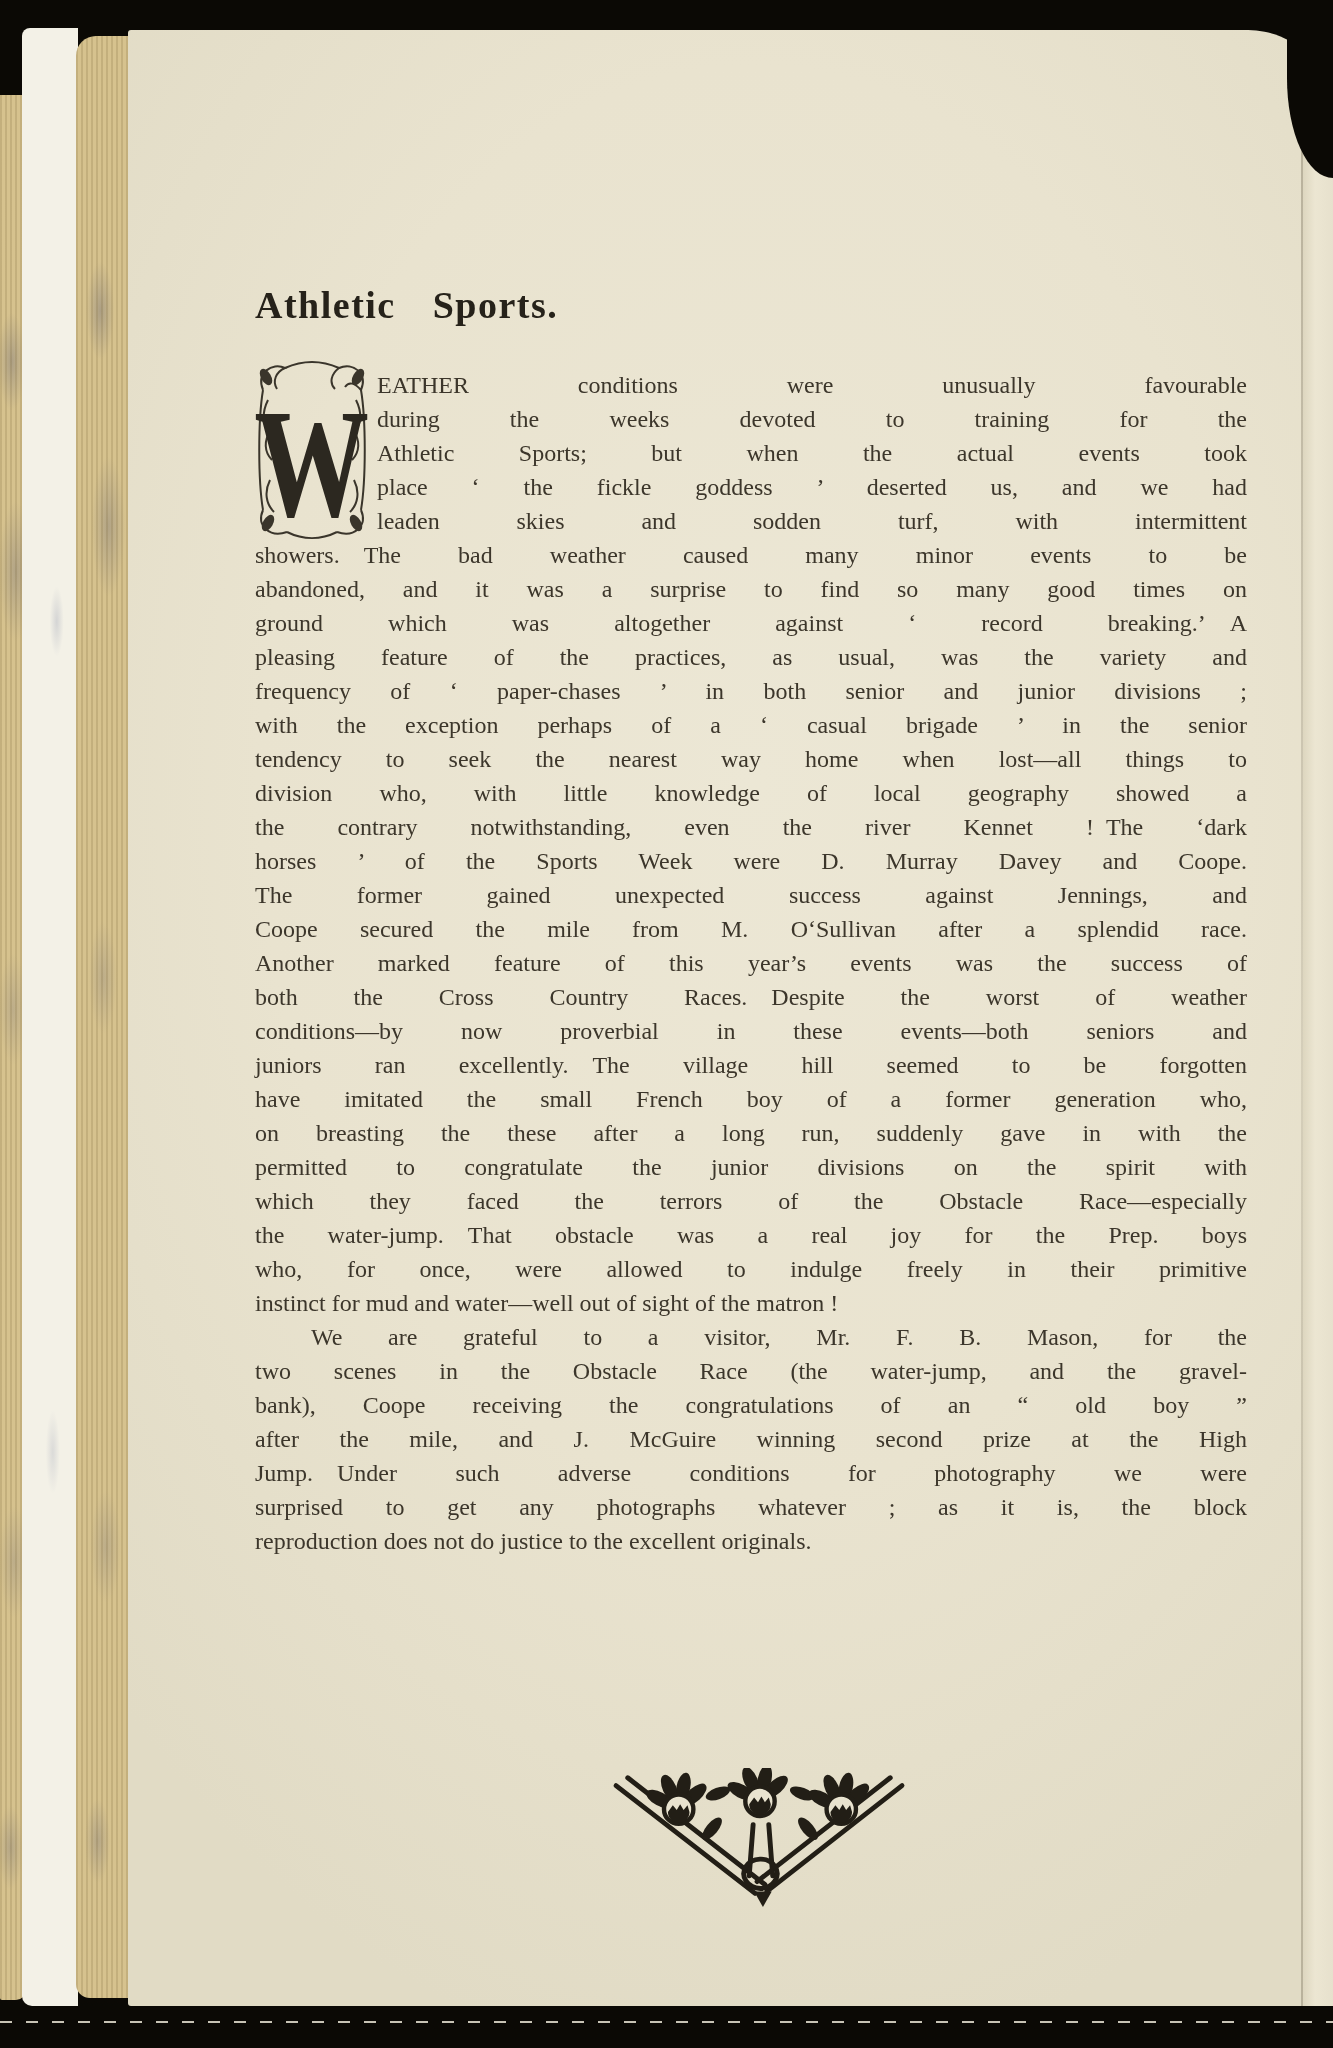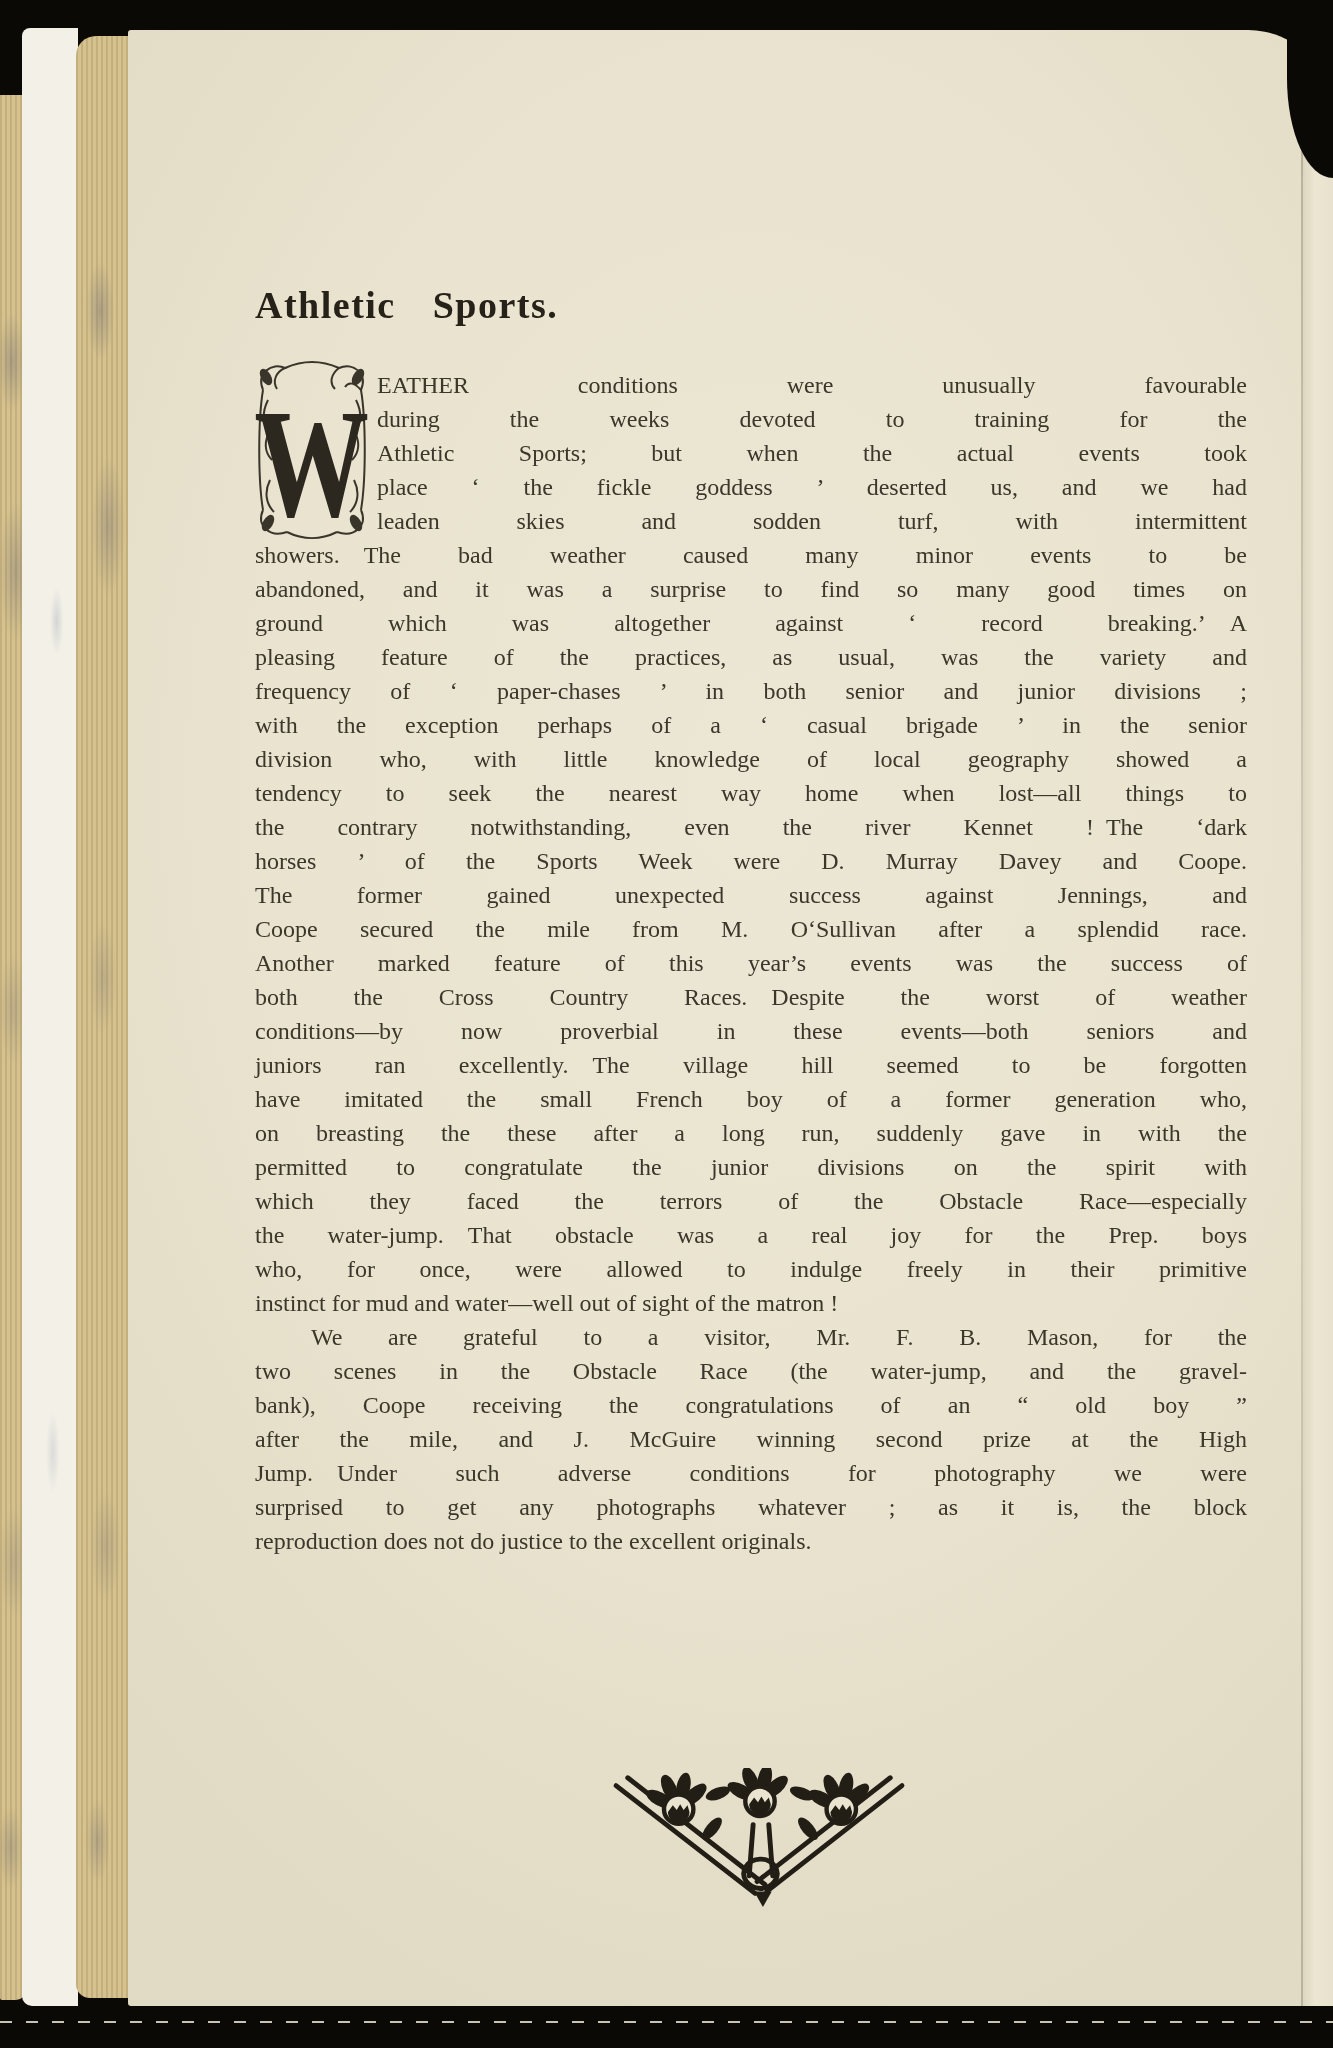--- a/index.html
+++ b/index.html
@@ -121,22 +121,22 @@
       <div class="line wrap">during the weeks devoted to training for the</div>
       <div class="line wrap">Athletic Sports; but when the actual events took</div>
       <div class="line wrap">place ‘ the fickle goddess ’ deserted us, and we had</div>
       <div class="line wrap">leaden skies and sodden turf, with intermittent</div>
       <div class="line">showers. The bad weather caused many minor events to be</div>
       <div class="line">abandoned, and it was a surprise to find so many good times on</div>
       <div class="line">ground which was altogether against ‘ record breaking.’ A</div>
       <div class="line">pleasing feature of the practices, as usual, was the variety and</div>
       <div class="line">frequency of ‘ paper-chases ’ in both senior and junior divisions ;</div>
       <div class="line">with the exception perhaps of a ‘ casual brigade ’ in the senior</div>
+      <div class="line">tendency to seek the nearest way home when lost—all things to</div>
       <div class="line">division who, with little knowledge of local geography showed a</div>
-      <div class="line">tendency to seek the nearest way home when lost—all things to</div>
       <div class="line">the contrary notwithstanding, even the river Kennet ! The ‘dark</div>
       <div class="line">horses ’ of the Sports Week were D. Murray Davey and Coope.</div>
       <div class="line">The former gained unexpected success against Jennings, and</div>
       <div class="line">Coope secured the mile from M. O‘Sullivan after a splendid race.</div>
       <div class="line">Another marked feature of this year’s events was the success of</div>
       <div class="line">both the Cross Country Races. Despite the worst of weather</div>
       <div class="line">conditions—by now proverbial in these events—both seniors and</div>
       <div class="line">juniors ran excellently. The village hill seemed to be forgotten</div>
       <div class="line">have imitated the small French boy of a former generation who,</div>
       <div class="line">on breasting the these after a long run, suddenly gave in with the</div>

